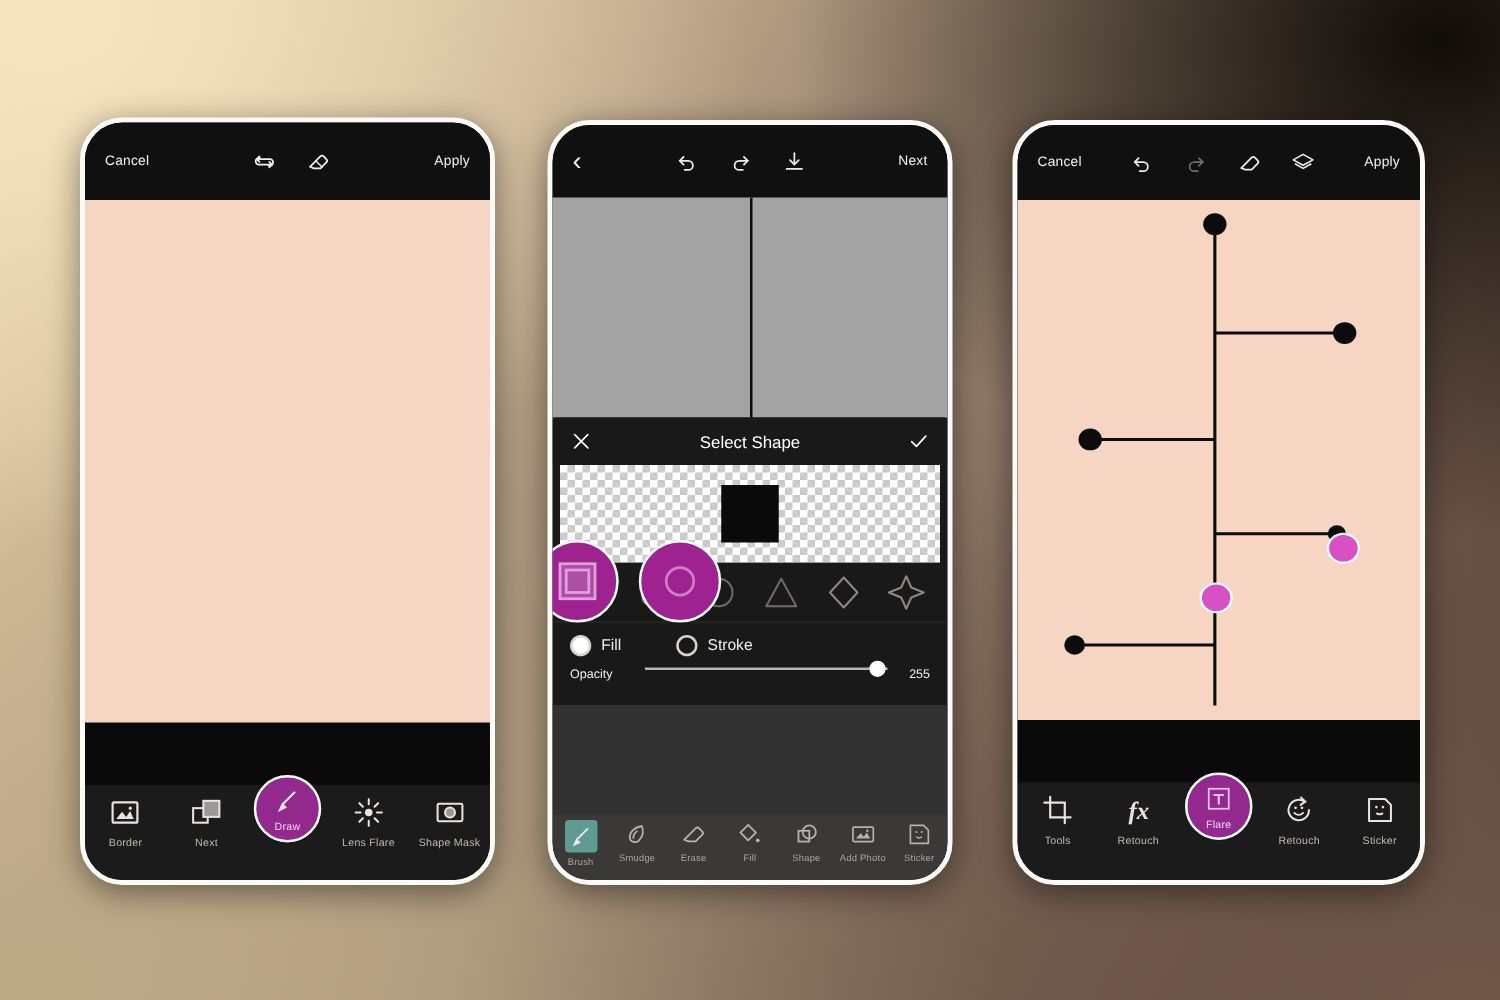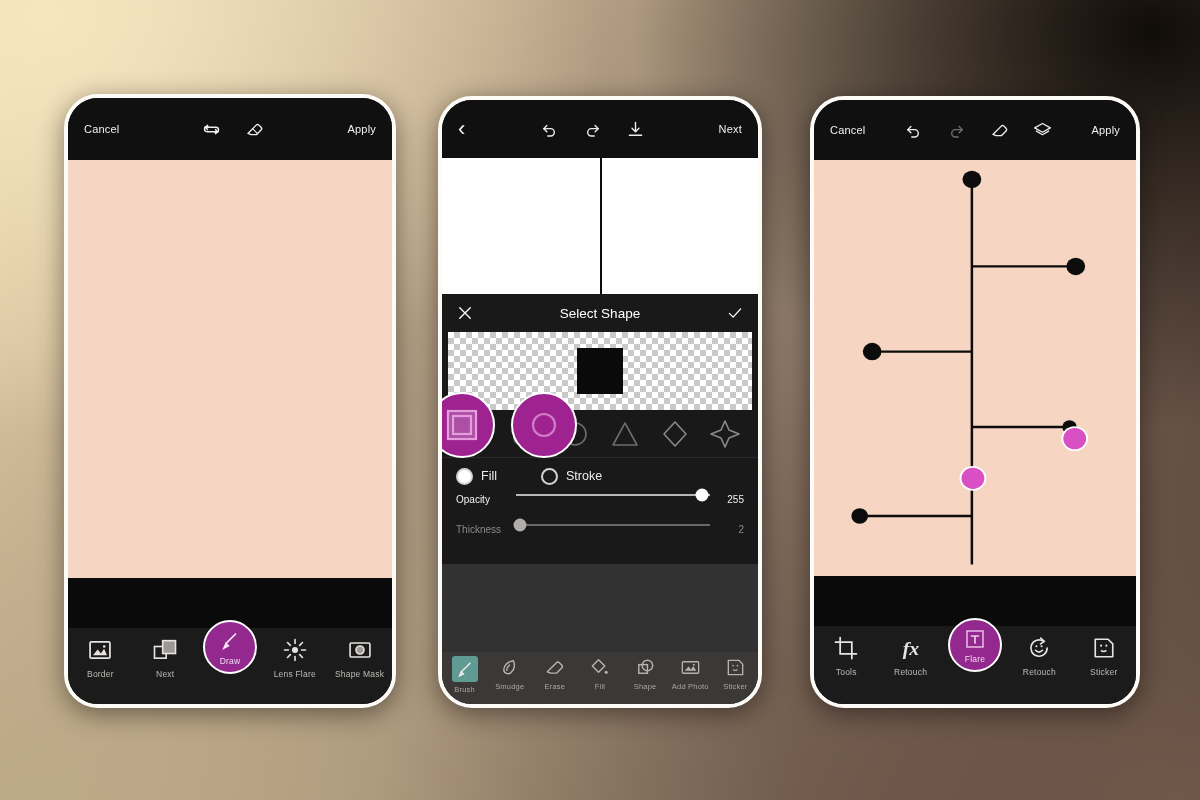--- a/index.html
+++ b/index.html
@@ -72,21 +72,21 @@
 
   
   #p1 { left: 64px; top: 94px; width: 332px; height: 614px; }
   #p1 .topbar { height: 62px; padding: 0 16px; }
   #p1 .canvas { background: #f6d6c3; }
   #p1 .rail { height: 76px; }
 
   
   #p2 { left: 438px; top: 96px; width: 324px; height: 612px; }
   #p2 .topbar { height: 58px; padding: 0 16px; }
-  #p2 .canvas { background: #ffffff; }
+  #p2 .canvas { background: #a3a3a3; }
   #p2 .panel-mid { background: #333232; flex: 0 0 88px; }
   #p2 .rail { background: #3a3938; height: 52px; padding-top: 4px; }
   #p2 .tool { width: 44px; }
   #p2 .tool .glyph { width: 23px; height: 23px; }
   #p2 .tool .lbl { font-size: 7.5px; margin-top: 3px; color: #a9a5a1; }
   #p2 .tool.boxsel .glyph { width: 26px; height: 26px; padding: 3px; }
 
   
   .vline { position: absolute; top: 0; bottom: 0; width: 2px; background: #0c0c0c; }
 
@@ -360,27 +360,20 @@
           </div>
 
           <div class="sliderrow active">
             <span class="sl-name">Opacity</span>
             <span class="sl-track">
               <span class="sl-knob" style="left:96%"></span>
             </span>
             <span class="sl-val">255</span>
           </div>
 
-          <div class="sliderrow muted" style="margin-bottom:10px">
-            <span class="sl-name">Thickness</span>
-            <span class="sl-track">
-              <span class="sl-knob" style="left:2%"></span>
-            </span>
-            <span class="sl-val">2</span>
-          </div>
 
         </div>
       </div>
 
       <div class="panel-mid"></div>
 
       <div class="rail">
 
         <div class="tool boxsel">
           <span class="glyph">

